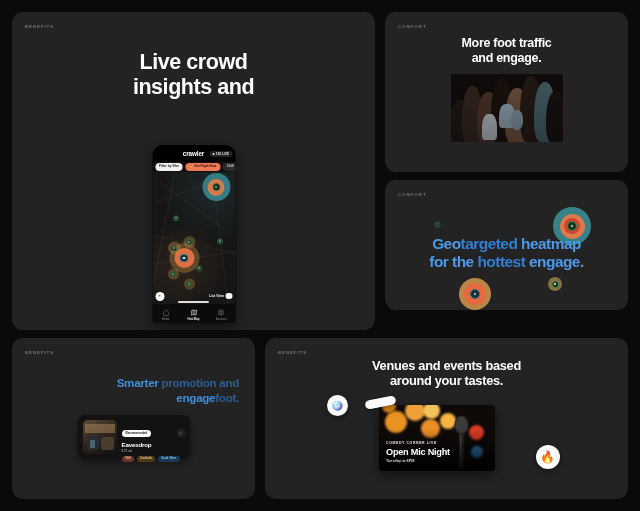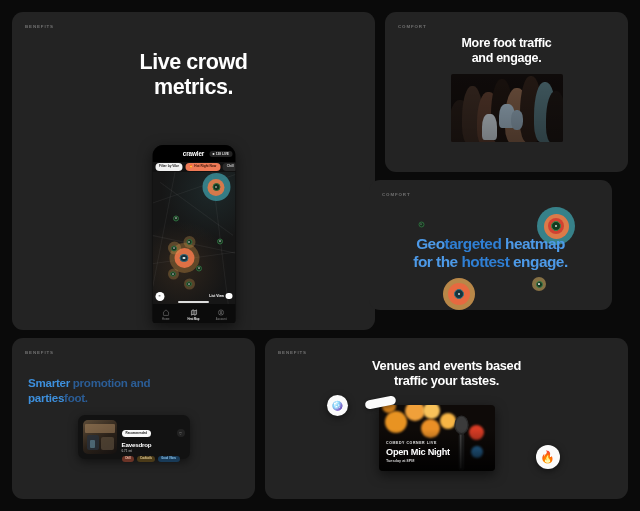--- a/index.html
+++ b/index.html
@@ -31,21 +31,21 @@
     position: absolute;
     background: #232323;
     border-radius: 11px;
     overflow: hidden;
     padding-left: 6px;
   }
 
   
   .card-crowd     { left: 3px;   top: 3px;   width: 363px; height: 318px; }
   .card-traffic   { left: 376px; top: 3px;   width: 243px; height: 160px; }
-  .card-geo       { left: 360px; top: 171px; width: 243px; height: 130px; }
+  .card-geo       { left: 376px; top: 171px; width: 243px; height: 130px; }
   .card-promo     { left: 3px;   top: 329px; width: 243px; height: 161px; }
   .card-venues    { left: 256px; top: 329px; width: 363px; height: 161px; }
 
   
   .eyebrow {
     position: absolute;
     left: 13px;
     top: 12px;
     font-size: 4.4px;
     letter-spacing: 0.9px;
@@ -80,21 +80,21 @@
     letter-spacing: -0.5px;
     color: #2f7fd4;
     z-index: 4;
   }
   .h-geo .lit { color: #4d9ae8; }
 
   .h-promo {
     position: absolute;
     left: 16px; right: 16px;
     top: 38px;
-    text-align: left;
+    text-align: right;
     font-weight: 700;
     font-size: 11.6px;
     line-height: 1.28;
     letter-spacing: -0.28px;
     color: #2b5d96;
   }
   .h-promo .lit { color: #3d8fdc; }
 
   
   .phone {
@@ -485,21 +485,21 @@
 <body>
 
 <div class="board">
  <div class="grid">
 
   <div class="card card-crowd">
     <div class="eyebrow">BENEFITS</div>
 
     <div class="heading h-crowd">
       <div>Live crowd</div>
-      <div>metrics.</div>
+      <div>insights and</div>
     </div>
 
     <div class="phone">
 
       <div class="phone-top">
         <div class="phone-brand">crawler</div>
         <div class="phone-badge">
           <span class="dot-live"></span>
           <span>128 LIVE</span>
         </div>
@@ -637,21 +637,21 @@
       <div><span class="lit">Geo</span><span>targeted </span><span class="lit">heatmap</span></div>
       <div><span class="lit">for the </span><span>hottest </span><span class="lit">engage.</span></div>
     </div>
   </div>
 
   <div class="card card-promo">
     <div class="eyebrow">BENEFITS</div>
 
     <div class="h-promo">
       <div><span class="lit">Smarter </span><span>promotion and</span></div>
-      <div><span class="lit">parties</span><span>foot.</span></div>
+      <div><span class="lit">engage</span><span>foot.</span></div>
     </div>
 
     <div class="venue-card">
       <div class="venue-thumb">
         <div class="vt-band" style="left:2px; top:4px; width:30px; height:9px; background:rgba(165,132,92,.55);"></div>
         <div class="vt-band" style="left:4px; top:15px; width:12px; height:15px; background:rgba(40,48,58,.8); border-radius:2px;"></div>
         <div class="vt-band" style="left:18px; top:17px; width:13px; height:13px; background:rgba(90,76,58,.7); border-radius:2px;"></div>
         <div class="vt-band" style="left:7px; top:20px; width:5px; height:8px; background:rgba(120,170,190,.45);"></div>
       </div>
       <div class="venue-body">
@@ -666,21 +666,21 @@
       </div>
       <div class="venue-heart">♡</div>
     </div>
   </div>
 
   <div class="card card-venues">
     <div class="eyebrow">BENEFITS</div>
 
     <div class="heading h-venues">
       <div>Venues and events based</div>
-      <div>traffic your tastes.</div>
+      <div>around your tastes.</div>
     </div>
 
     <div class="float-badge fb-disco">
       <span>🪩</span>
     </div>
     <div class="float-badge fb-fire">
       <span>🔥</span>
     </div>
 
     <div class="tape"></div>

